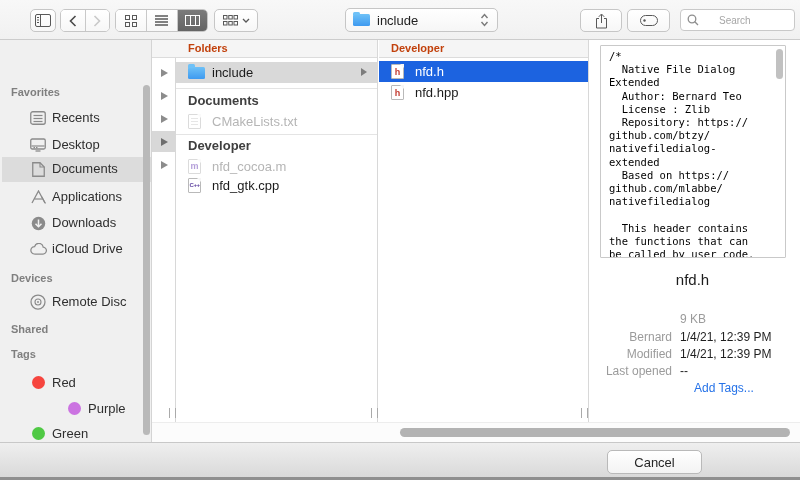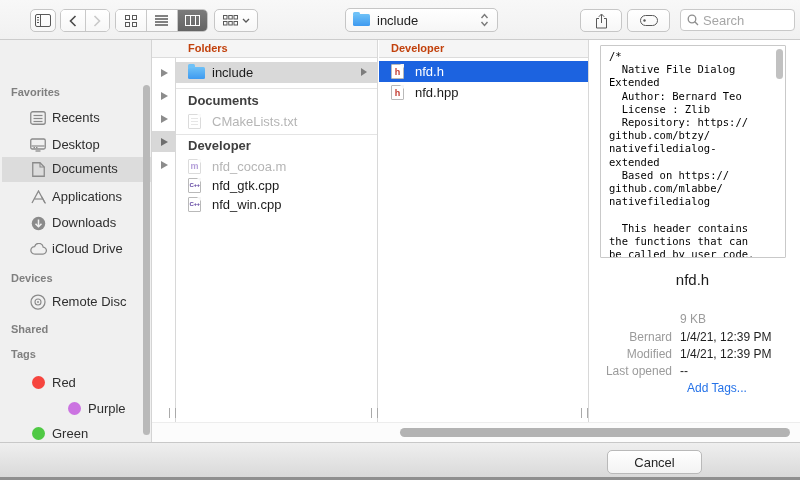--- a/index.html
+++ b/index.html
@@ -15,22 +15,22 @@
   .seg-group { position:absolute; top:9px; height:23px; display:flex; border:1px solid #c6c6c6;
                border-radius:5px; overflow:hidden; background:#fdfdfd; }
   .seg { height:100%; display:flex; align-items:center; justify-content:center; background:linear-gradient(#ffffff,#f7f7f7); }
   .seg + .seg { border-left:1px solid #c9c9c9; }
   .seg.dark { background:linear-gradient(#7b7b7b,#646464); }
   .popup { position:absolute; left:345px; top:8px; width:153px; height:24px; background:linear-gradient(#ffffff,#f6f6f6);
            border:1px solid #c6c6c6; border-radius:5px; display:flex; align-items:center; }
   .popup .lbl { font-size:13px; color:#222; margin-left:7px; }
   .search { position:absolute; left:680px; top:9px; width:115px; height:22px; background:#fff;
             border:1px solid #c9c9c9; border-radius:4px; display:flex; align-items:center; padding-left:6px; }
-  .search input { border:none; outline:none; width:80px; font-size:13px; color:#333; background:transparent;
-                  font-family:"Liberation Sans", sans-serif; margin-left:4px; }
+  .search input { border:none; outline:none; width:80px; font-size:10px; color:#333; background:transparent;
+                  font-family:"Liberation Sans", sans-serif; margin-left:20px; }
   .search input::placeholder { color:#a6a6a6; }
 
   
   .sidebar { position:absolute; left:0; top:40px; width:152px; height:402px; background:#f0f0f0;
              border-right:1px solid #d4d4d4; overflow:hidden; }
   .sb-head { position:absolute; left:11px; font-size:11px; font-weight:700; color:#7f7f7f; }
   .sb-item { position:absolute; left:2px; width:152px; height:24px; }
   .sb-item.sel { background:#dcdcdc; }
   .sb-item .ic { position:absolute; left:27px; top:3px; width:18px; height:18px; display:flex; align-items:center; justify-content:center; }
   .sb-item .lbl { position:absolute; left:50px; top:4px; font-size:13px; color:#2f2f2f; }
@@ -379,24 +379,20 @@
     <div class="grp-head" style="top:98px;">Developer</div>
 
     <div class="row dim" style="top:116px;">
       <span class="fic doc-ic m-file">m</span>
       <span class="name">nfd_cocoa.m</span>
     </div>
     <div class="row" style="top:135px;">
       <span class="fic doc-ic cpp-file">C++</span>
       <span class="name">nfd_gtk.cpp</span>
     </div>
-    <div class="row" style="top:154px;">
-      <span class="fic doc-ic cpp-file">C++</span>
-      <span class="name">nfd_win.cpp</span>
-    </div>
   </div>
 
   <div class="col" style="left:379px; width:210px;">
     <div class="col-head">
       <span class="lbl">Developer</span>
     </div>
 
     <div class="row sel-blue" style="top: 21px; height: 21px; background-color: rgb(28, 99, 224);">
       <span class="fic doc-ic h-file">h</span>
       <span class="name">nfd.h</span>
@@ -432,21 +428,21 @@
 
     <div class="meta-label" style="left:3px; top:290px;">Bernard</div>
     <div class="meta-value" style="top:290px;">1/4/21, 12:39 PM</div>
 
     <div class="meta-label" style="left:3px; top:307px;">Modified</div>
     <div class="meta-value" style="top:307px;">1/4/21, 12:39 PM</div>
 
     <div class="meta-label" style="left:3px; top:324px;">Last opened</div>
     <div class="meta-value" style="top:324px;">--</div>
 
-    <div class="add-tags" style="color: rgb(37, 114, 232);">Add Tags...</div>
+    <div class="add-tags" style="color: rgb(37, 114, 232); margin-left: 7px;">Add Tags...</div>
   </div>
 
   <div class="resize-handle" style="left:169px;"></div>
   <div class="resize-handle" style="left:371px;"></div>
   <div class="resize-handle" style="left:581px;"></div>
 
   <div class="hscroll">
     <div class="hthumb"></div>
   </div>
 

